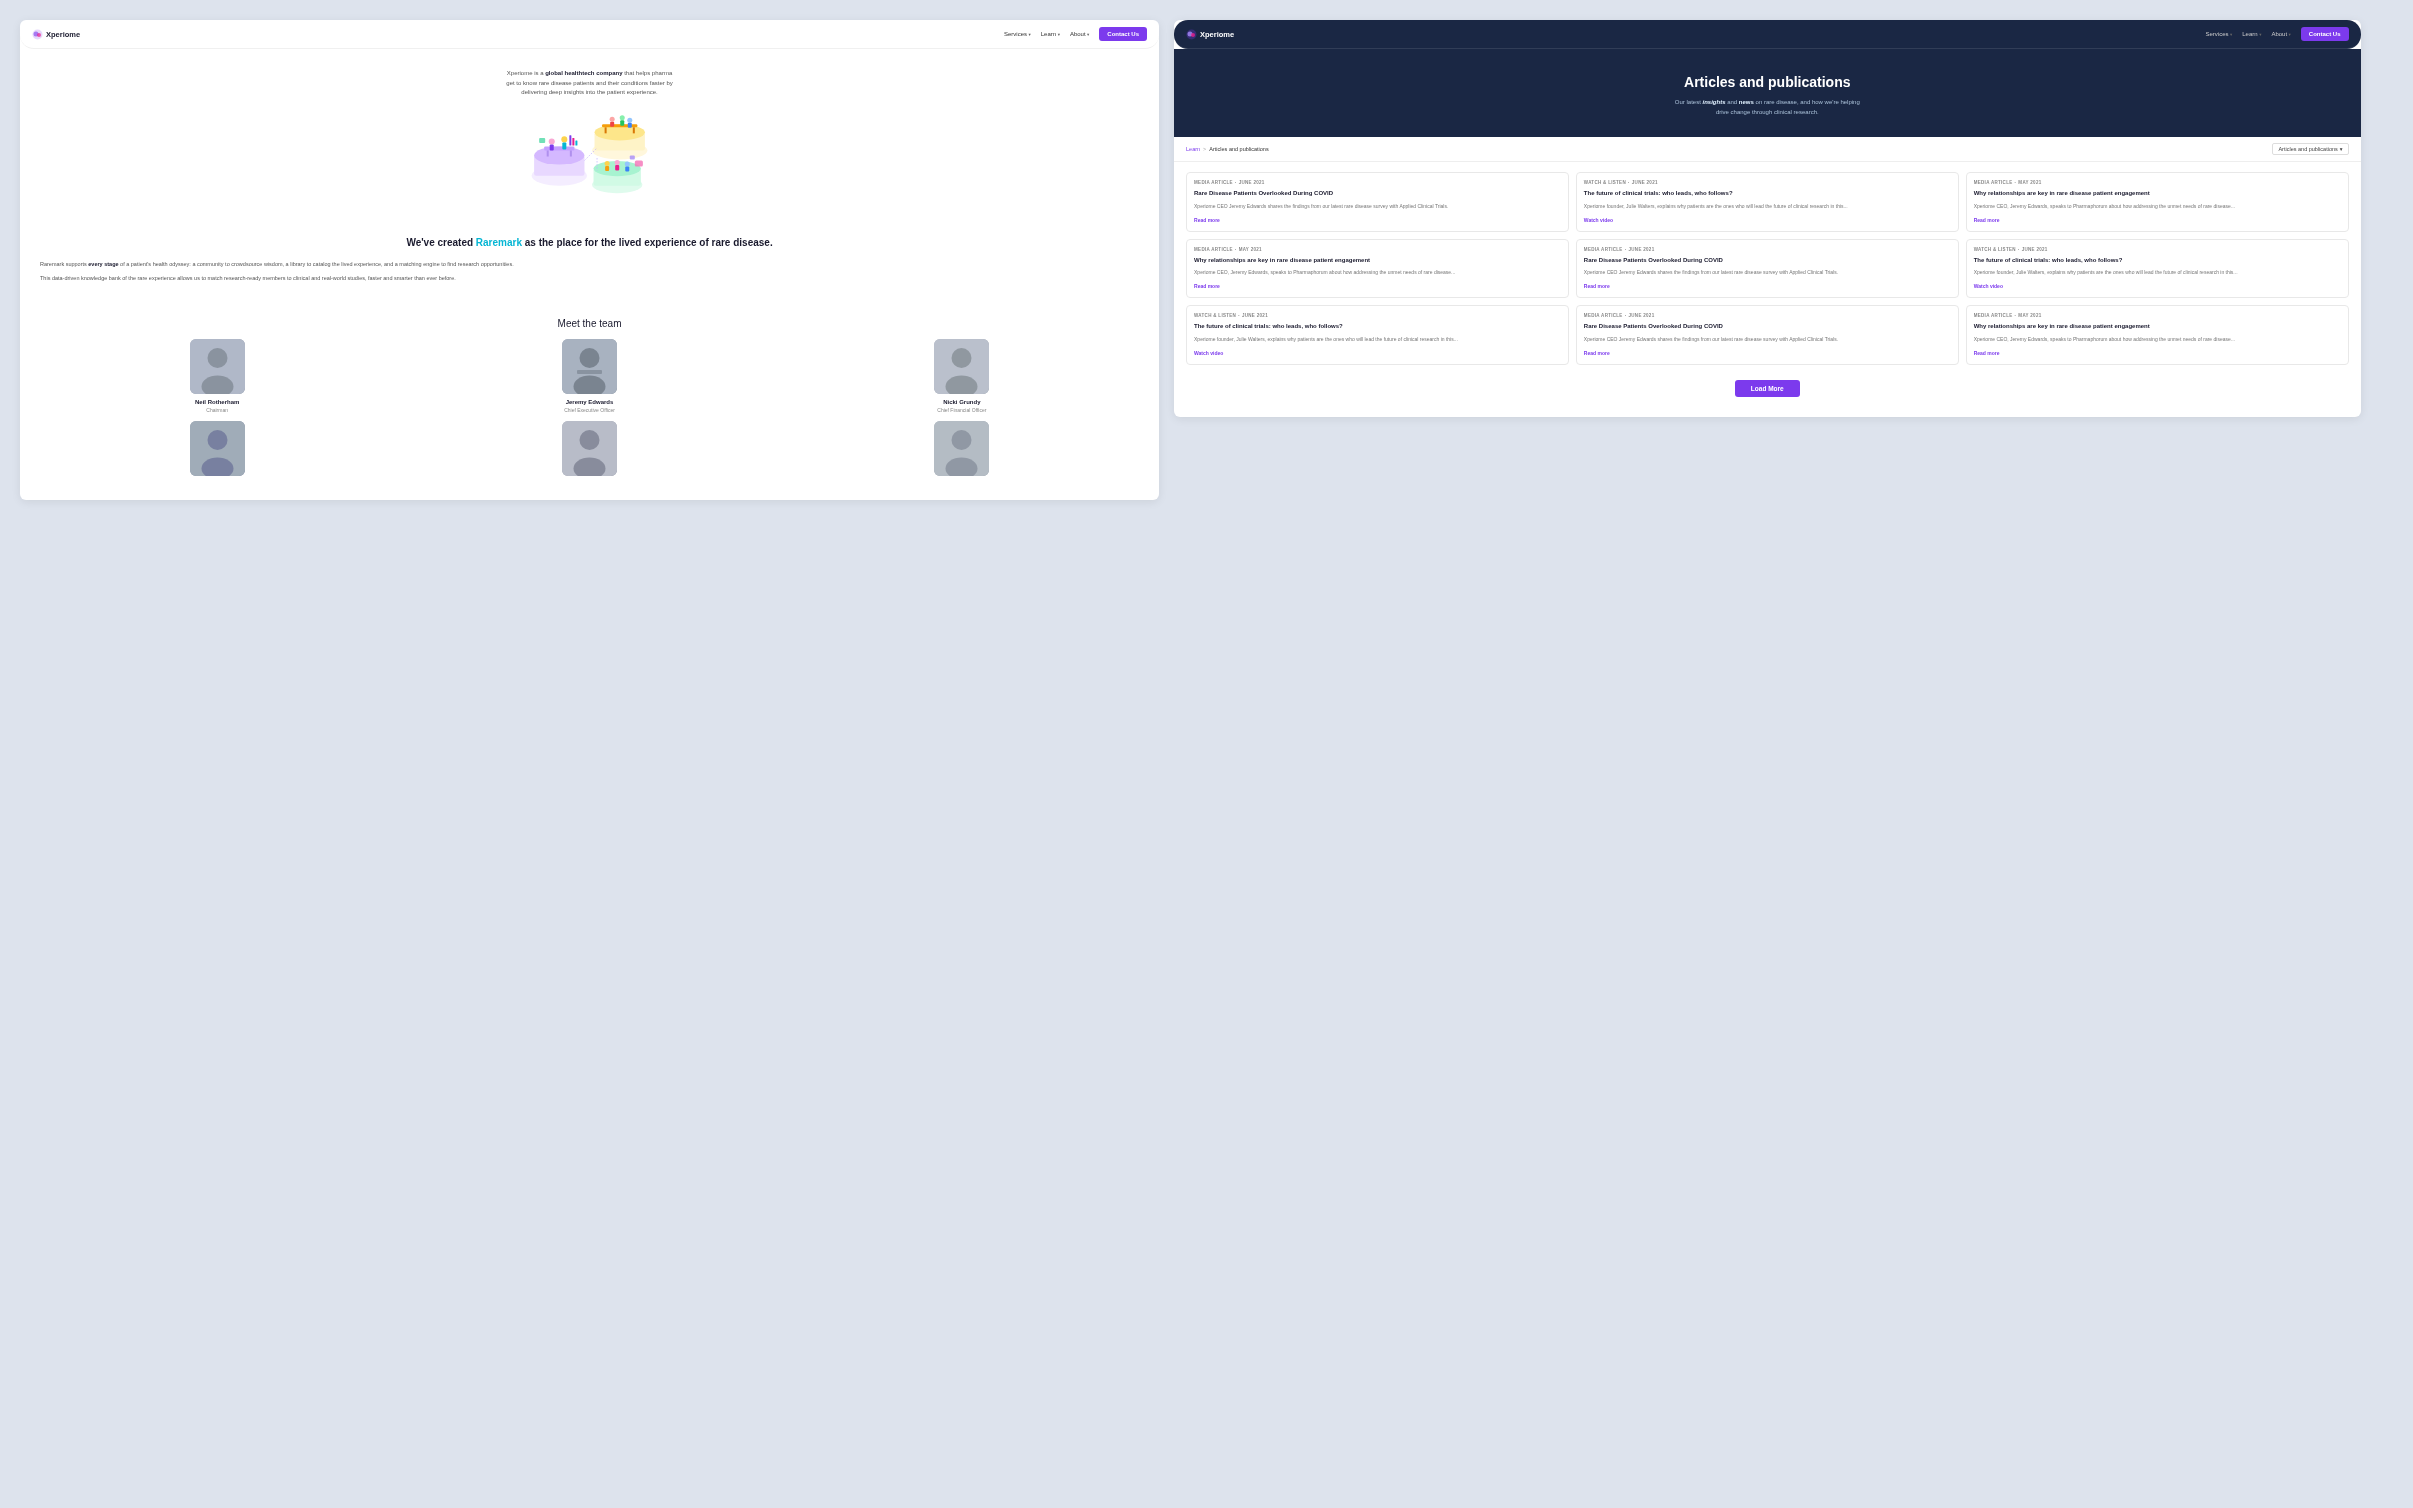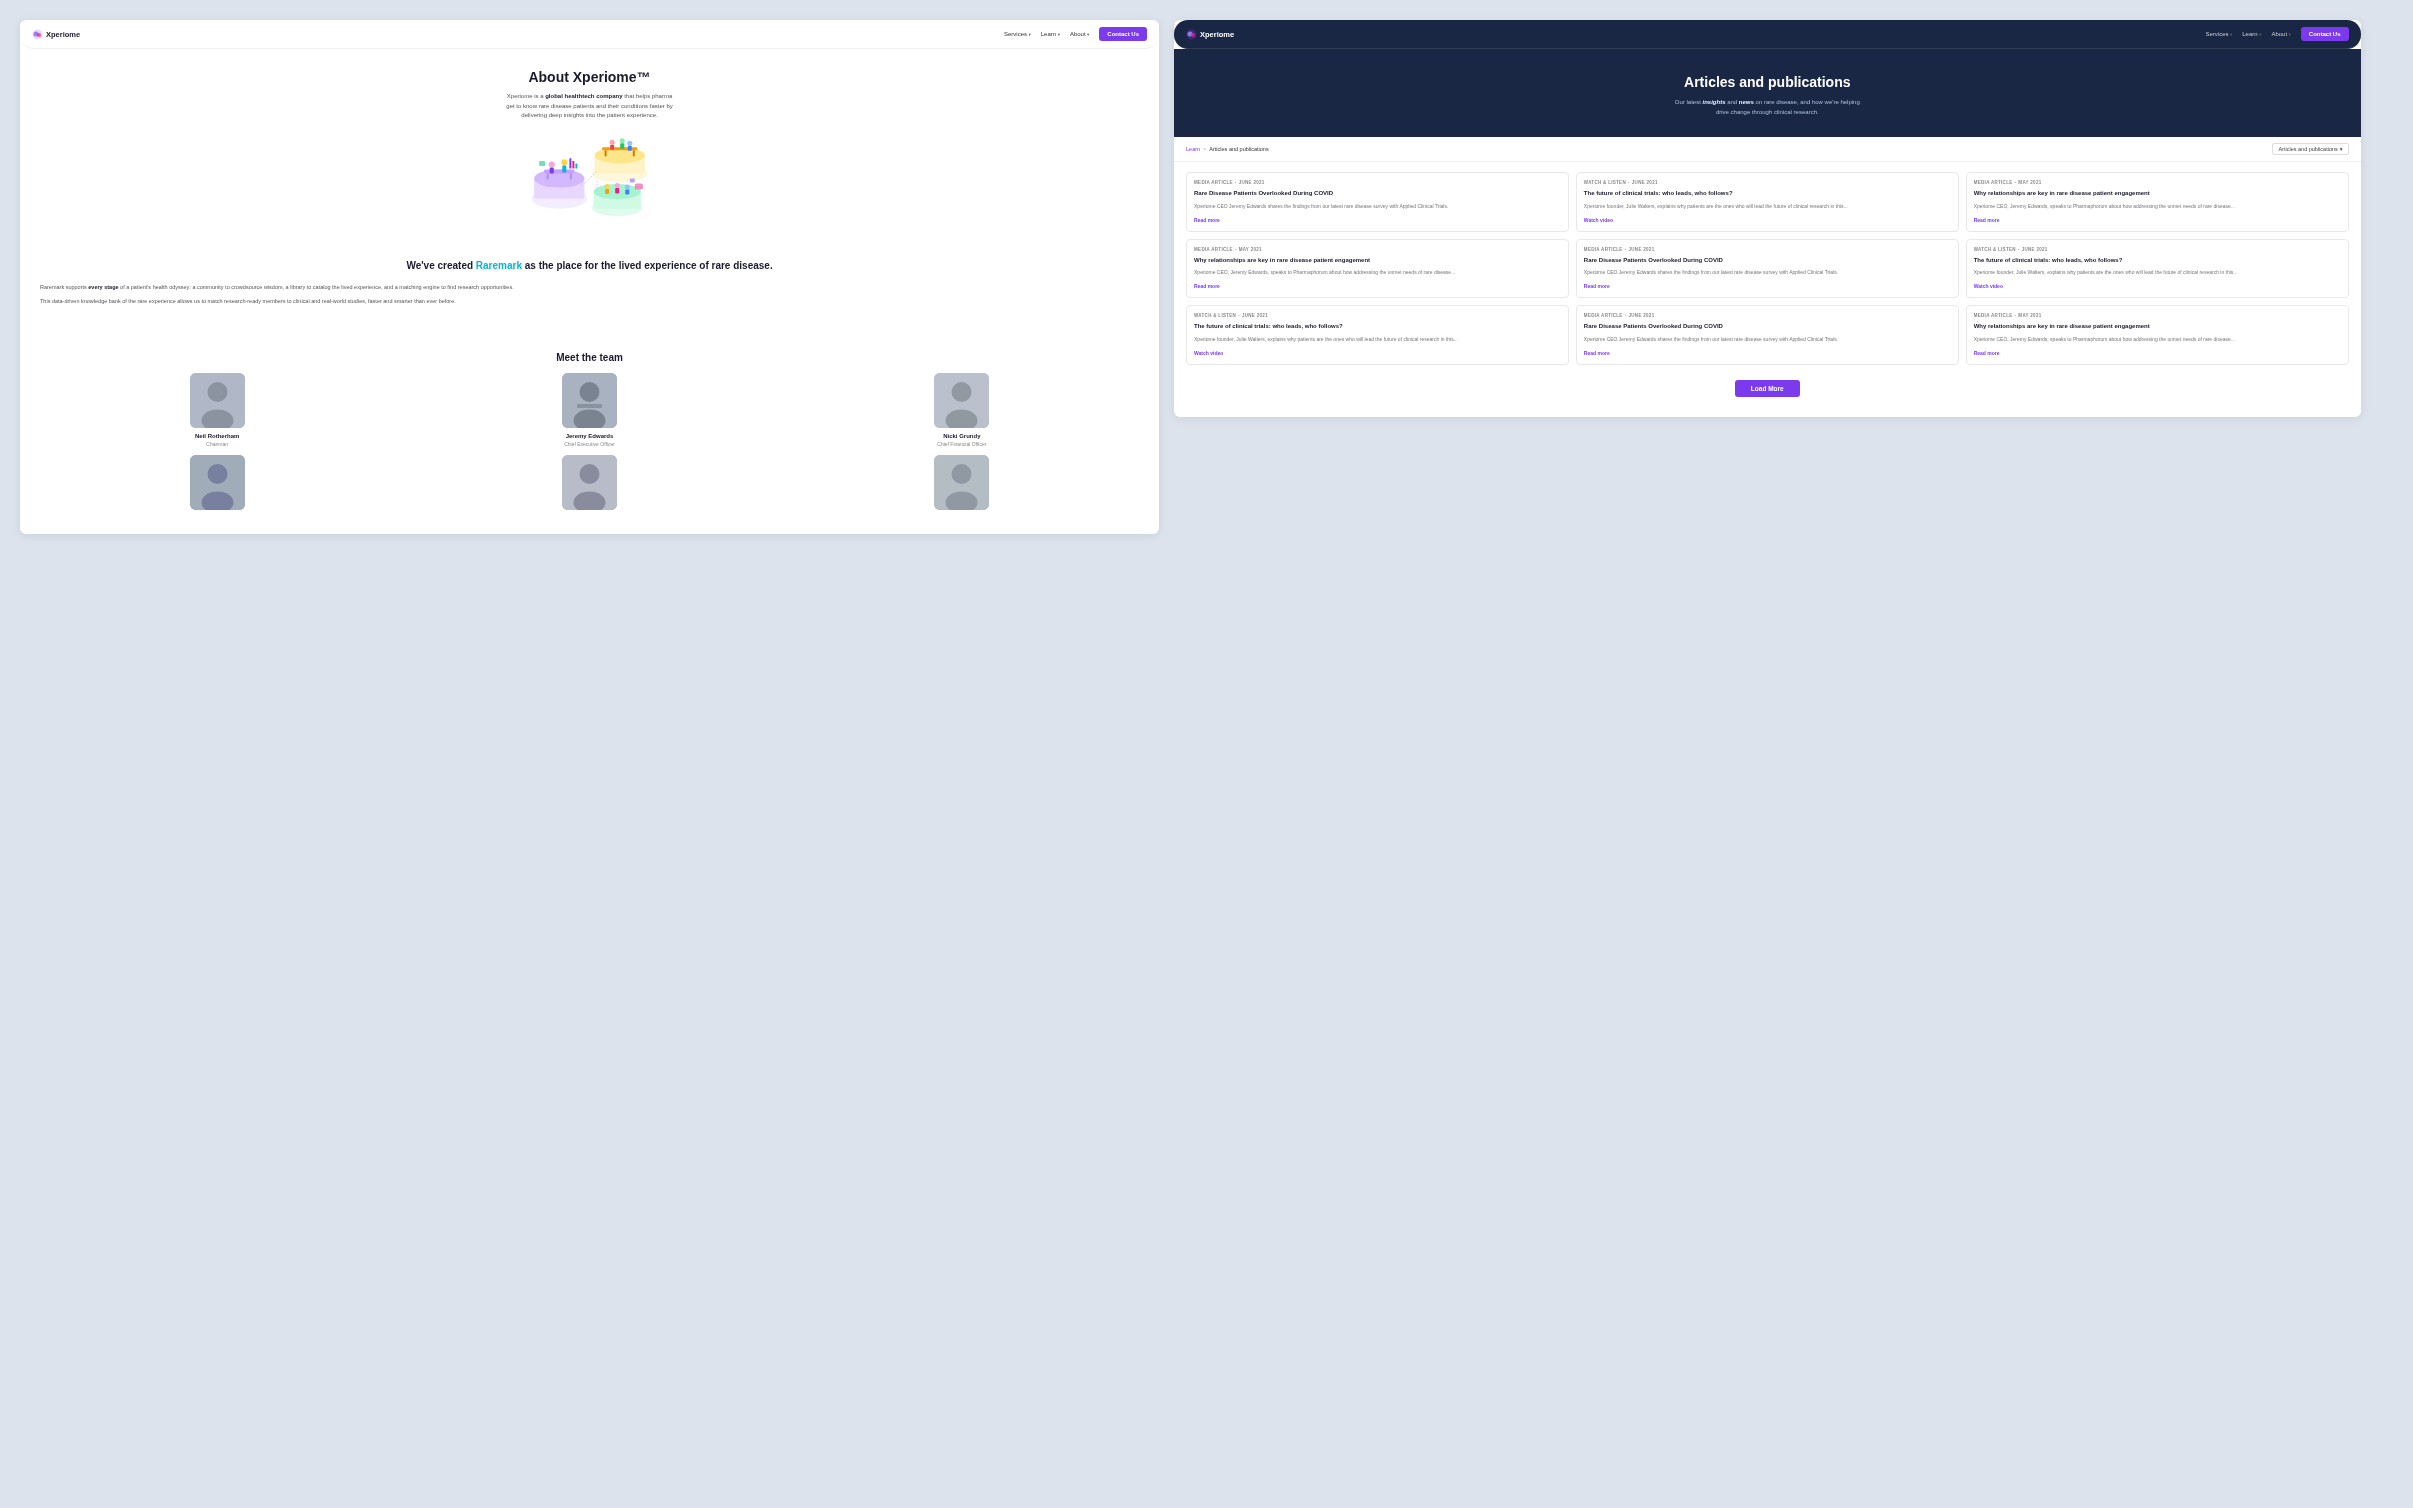--- a/index.html
+++ b/index.html
@@ -150,24 +150,23 @@
       color: #1a1a2e;
     }
 
     
     .team-section {
       padding: 15px 15px 10px;
       text-align: center;
     }
     .team-section h2 {
       font-size: 10px;
-      font-weight: 700;
+      font-weight: 400;
       color: #1a1a2e;
       margin-bottom: 10px;
-      margin-top: 11px;
     }
     .team-grid {
       display: grid;
       grid-template-columns: repeat(3, 1fr);
       gap: 8px;
       margin-bottom: 8px;
     }
     .team-card {
       display: flex;
       flex-direction: column;
@@ -353,21 +352,20 @@
       </a>
       <a href="#">
         <span>About</span>
         <span class="chevron">▾</span>
       </a>
       <button class="btn-contact">Contact Us</button>
     </div>
   </nav>
 
   <div class="hero-about">
-    <h1>About Xperiome™</h1>
     <p>
       Xperiome is a <strong>global healthtech company</strong> that helps pharma get to know rare disease patients and their conditions faster by delivering deep insights into the patient experience.
     </p>
 
     <div class="illustration">
       <svg viewBox="0 0 280 180" class="isometric-scene">
 
         <ellipse cx="80" cy="130" rx="55" ry="20" fill="#f0e6ff" opacity="0.7"></ellipse>
         <rect x="30" y="90" width="100" height="40" rx="4" fill="#e8d8ff"></rect>
         <ellipse cx="80" cy="90" rx="50" ry="18" fill="#d4b8ff"></ellipse>

